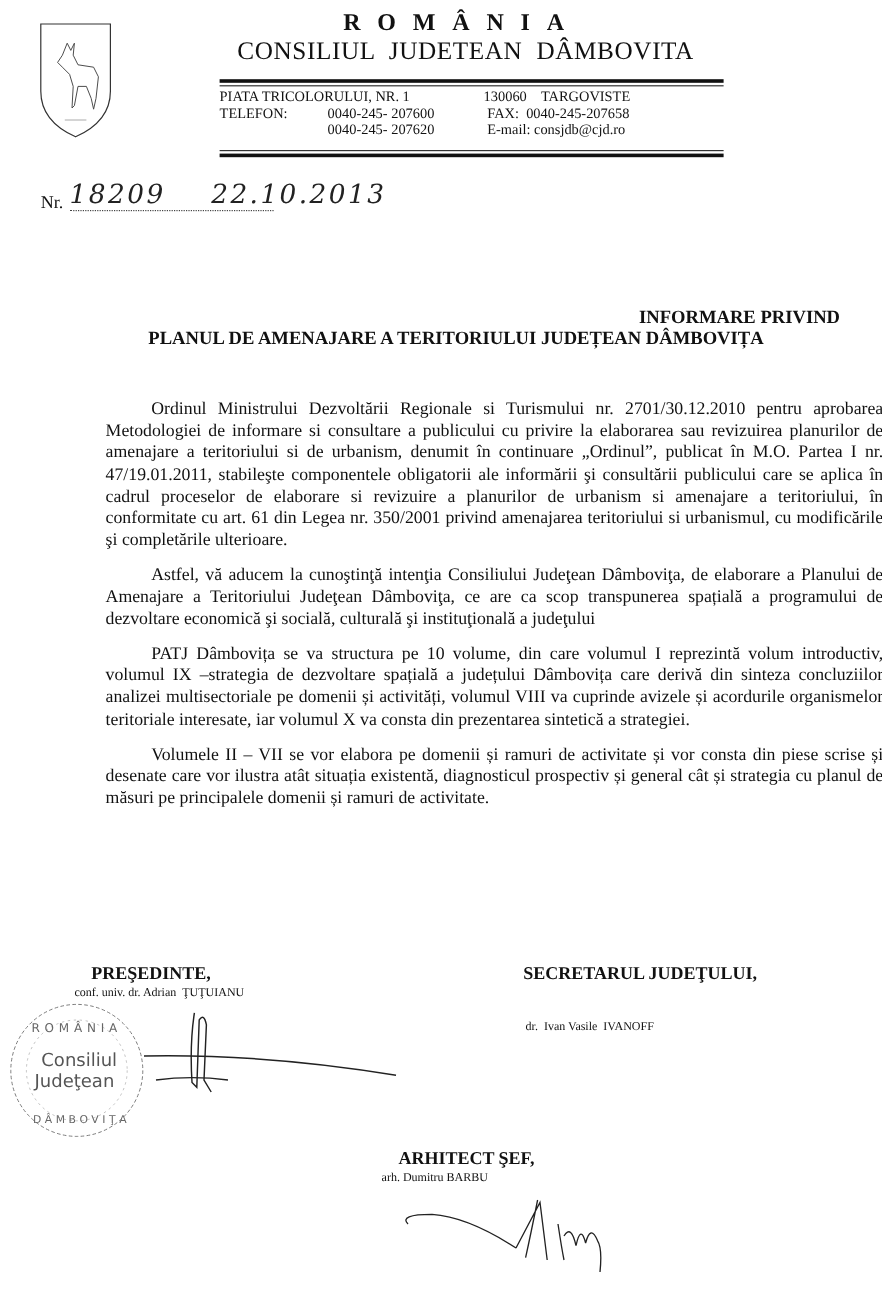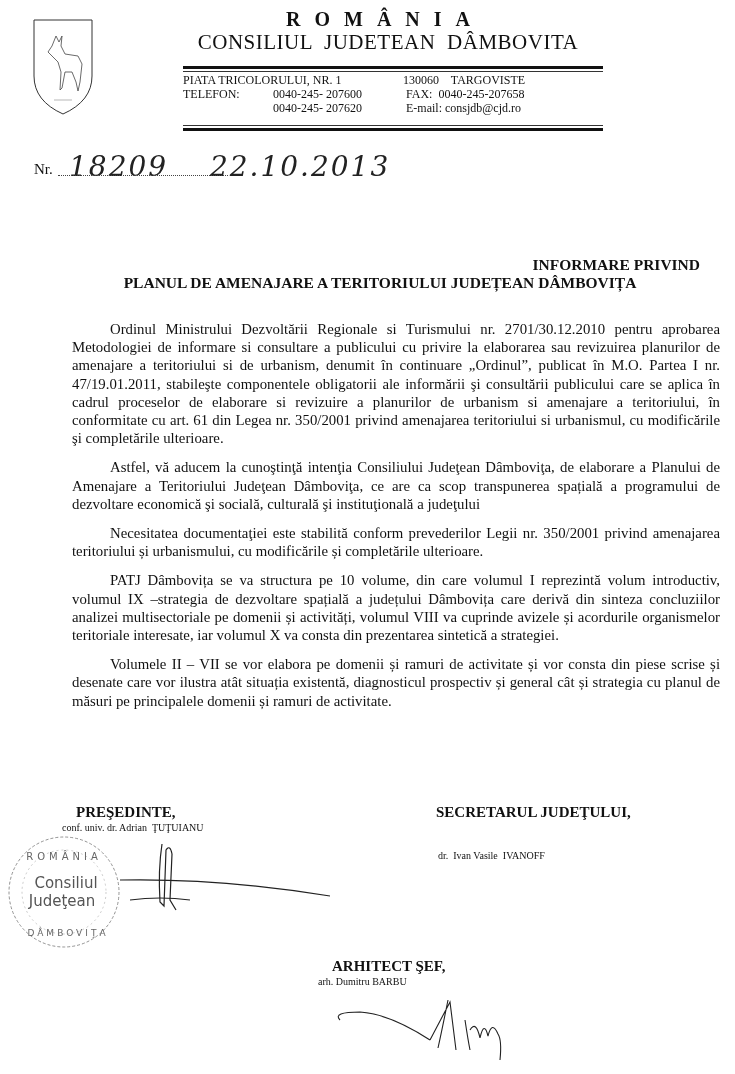--- a/index.html
+++ b/index.html
@@ -22,22 +22,22 @@
     .rule { height: 3px; background: #111; }
     .rule.thin { height: 1px; background: #333; }
     .hdr-info { font-size: 12px; line-height: 14px; }
     .hdr-info .c1 { left: 183px; }
     .hdr-info .c2 { left: 273px; }
     .hdr-info .c3 { left: 403px; }
 
     
     .reg-label { left: 34px; top: 161px; font-size: 15px; }
     .reg-hand {
-      left: 69px; top: 150px; font-family: "DejaVu Serif", serif; font-style: italic;
-      font-size: 28px; letter-spacing: 2px; color: #222;
+      left: 58px; top: 150px; font-family: "DejaVu Serif", serif; font-style: italic;
+      font-size: 22px; letter-spacing: 2px; color: #222;
     }
     .reg-line { left: 58px; top: 175px; width: 170px; border-bottom: 1px dotted #444; }
 
     
     .title { left: 60px; width: 640px; text-align: center; font-weight: bold; font-size: 15.5px; }
 
     
     .body-text {
       left: 80px; top: 320px; width: 648px; font-size: 14.8px; line-height: 18.2px;
       text-align: justify;
@@ -83,24 +83,23 @@
 <div class="abs reg-hand">
   <span>18209</span>
   <span style="display:inline-block; width:20px;"></span>
   <span>22.10.2013</span>
 </div>
 <div class="abs reg-line"></div>
 
 <div class="abs title" style="top:256px;text-align:right;">INFORMARE PRIVIND</div>
 <div class="abs title" style="top:274px;">PLANUL DE AMENAJARE A TERITORIULUI JUDEȚEAN DÂMBOVIȚA</div>
 
-<div class="abs body-text" style="left:72px; width:648px;">
+<div class="abs body-text" style="left:88px; width:648px;margin-top:12px;">
   <p>Ordinul Ministrului Dezvoltării Regionale si Turismului nr. 2701/30.12.2010 pentru aprobarea Metodologiei de informare si consultare a publicului cu privire la elaborarea sau revizuirea planurilor de amenajare a teritoriului si de urbanism, denumit în continuare „Ordinul”, publicat în M.O. Partea I nr. 47/19.01.2011, stabileşte componentele obligatorii ale informării şi consultării publicului care se aplica în cadrul proceselor de elaborare si revizuire a planurilor de urbanism si amenajare a teritoriului, în conformitate cu art. 61 din Legea nr. 350/2001 privind amenajarea teritoriului si urbanismul, cu modificările şi completările ulterioare.</p>
   <p>Astfel, vă aducem la cunoştinţă intenţia Consiliului Judeţean Dâmboviţa, de elaborare a Planului de Amenajare a Teritoriului Judeţean Dâmboviţa, ce are ca scop transpunerea spațială a programului de dezvoltare economică şi socială, culturală şi instituţională a judeţului</p>
-  <p>Necesitatea documentaţiei este stabilită conform prevederilor Legii nr. 350/2001 privind amenajarea teritoriului și urbanismului, cu modificările și completările ulterioare.</p>
   <p>PATJ Dâmbovița se va structura pe 10 volume, din care volumul I reprezintă volum introductiv, volumul IX –strategia de dezvoltare spațială a județului Dâmbovița care derivă din sinteza concluziilor analizei multisectoriale pe domenii și activități, volumul VIII va cuprinde avizele și acordurile organismelor teritoriale interesate, iar volumul X va consta din prezentarea sintetică a strategiei.</p>
   <p>Volumele II – VII se vor elabora pe domenii și ramuri de activitate și vor consta din piese scrise și desenate care vor ilustra atât situația existentă, diagnosticul prospectiv și general cât și strategia cu planul de măsuri pe principalele domenii și ramuri de activitate.</p>
 </div>
 
 <div class="abs sig-title" style="left:76px; top:804px;">PREŞEDINTE,</div>
 <div class="abs sig-name" style="left:62px; top:822px; white-space:pre;">conf. univ. dr. Adrian  ŢUŢUIANU</div>
 
 <div class="abs sig-title" style="left:436px; top:804px;">SECRETARUL JUDEŢULUI,</div>
 <div class="abs sig-name" style="left:438px; top:822px; white-space:pre;margin-top:28px;">dr.  Ivan Vasile  IVANOFF</div>
 

